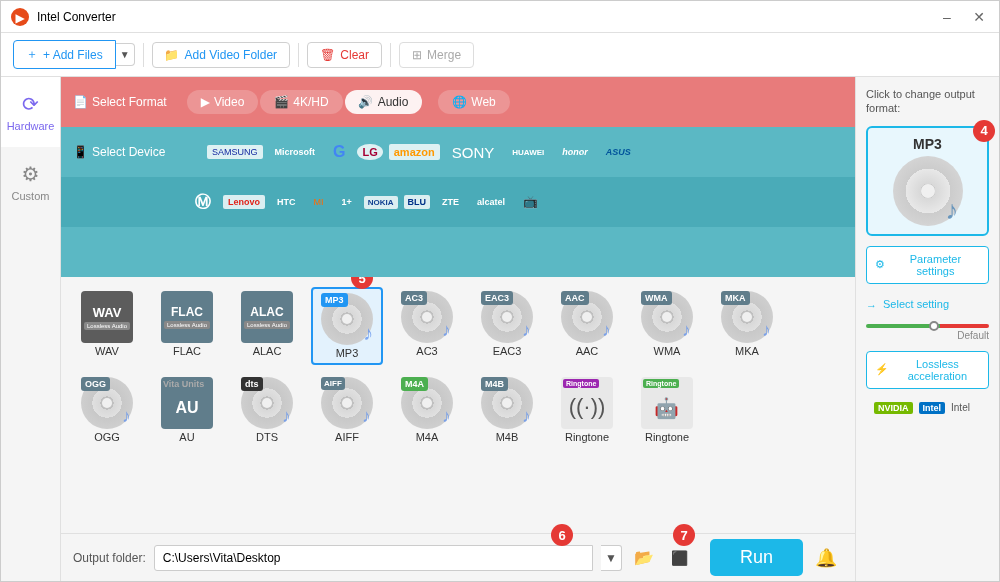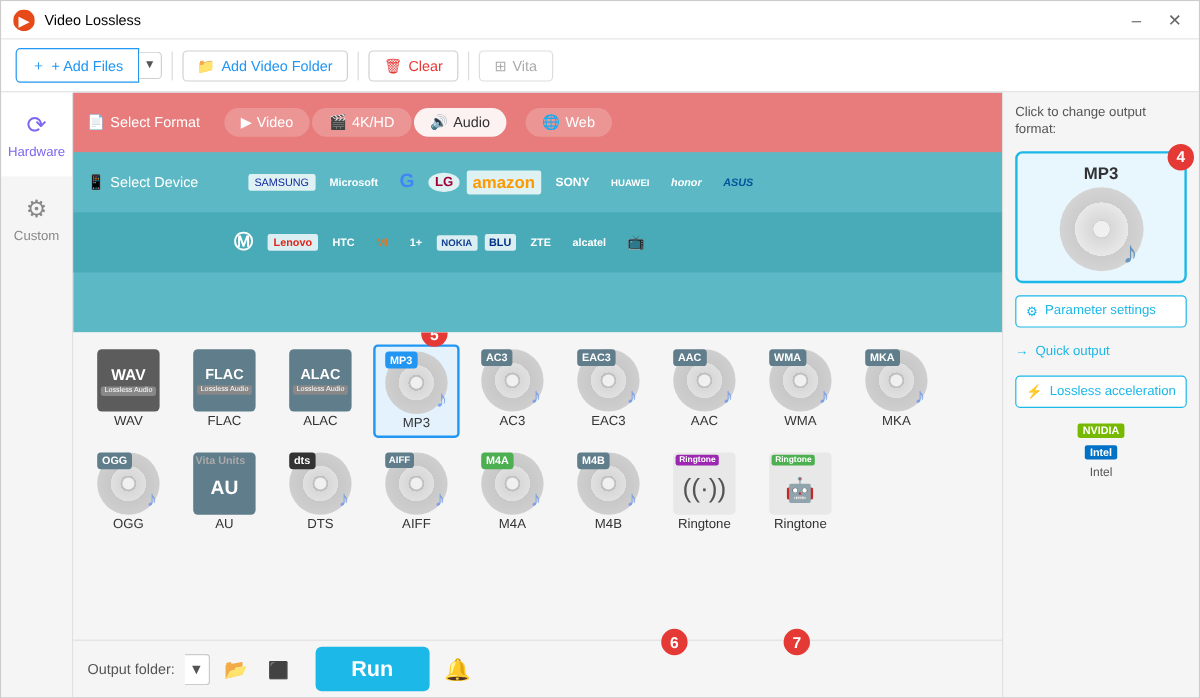--- a/index.html
+++ b/index.html
@@ -325,38 +325,38 @@
       color: #aaa;
       font-size: 14px;
     }
     .run-btn {
       background: #1cb8e8;
       color: #fff;
       border: none;
       border-radius: 5px;
       padding: 8px 30px;
       font-size: 18px;
-      font-weight: bold;
+      font-weight: normal;
       cursor: pointer;
       margin-left: 8px;
     }
     .alarm-btn {
       width: 32px;
       height: 32px;
       display: flex;
       align-items: center;
       justify-content: center;
       cursor: pointer;
       color: #888;
       font-size: 18px;
     }
 
     
     .right-panel {
-      width: 164px;
+      width: 144px;
       background: #f5f5f5;
       border-left: 1px solid #e0e0e0;
       display: flex;
       flex-direction: column;
       padding: 10px;
       gap: 10px;
       flex-shrink: 0;
     }
     .output-format-label {
       font-size: 11px;
@@ -487,21 +487,20 @@
       font-size: 11px;
       background: #fff;
     }
     .nvidia-badge {
       display: flex;
       align-items: center;
       gap: 6px;
       padding: 3px 8px;
       font-size: 10px;
       color: #555;
-      flex-direction: column;
     }
     .nvidia-icon {
       background: #76b900;
       color: #fff;
       font-size: 9px;
       font-weight: bold;
       padding: 1px 4px;
       border-radius: 2px;
     }
     .intel-icon {
@@ -540,21 +539,21 @@
 
 <div class="window">
 
   <div class="title-bar">
     <div class="title-bar-left">
 
       <svg class="app-icon" viewBox="0 0 18 18">
         <circle cx="9" cy="9" r="9" fill="#e64a19"></circle>
         <text x="9" y="14" text-anchor="middle" font-size="12" fill="#fff">▶</text>
       </svg>
-      <span>Video Lossless</span>
+      <span>Intel Converter</span>
     </div>
     <div class="title-bar-right">
       <span class="win-btn">–</span>
       <span class="win-btn win-close">✕</span>
     </div>
   </div>
 
   <div class="toolbar">
     <button class="toolbar-btn add-files">
       <span>＋</span>
@@ -567,21 +566,21 @@
       <span>Add Video Folder</span>
     </button>
     <div class="toolbar-divider"></div>
     <button class="toolbar-btn clear">
       <span style="color:#e53935;">🗑</span>
       <span>Clear</span>
     </button>
     <div class="toolbar-divider"></div>
     <button class="toolbar-btn merge">
       <span>⊞</span>
-      <span>Vita</span>
+      <span>Merge</span>
     </button>
   </div>
 
   <div class="main-content">
 
     <div class="left-sidebar">
       <div class="sidebar-item history active">
         <span class="s-icon">⟳</span>
         <span>Hardware</span>
       </div>
@@ -629,22 +628,22 @@
               <span>📱</span>
               <span>Select Device</span>
             </div>
             <div class="device-logos">
 
               <div class="device-logo" style="font-size:16px;"></div>
               <div class="device-logo" style="font-size:9px;font-weight:normal;color:#1428a0;background:rgba(255,255,255,0.8);border-radius:2px;padding:2px 5px;">SAMSUNG</div>
               <div class="device-logo" style="font-size:9px;">Microsoft</div>
               <div class="device-logo" style="font-size:16px;font-weight:bold;color:#4285f4;">G</div>
               <div class="device-logo" style="font-size:11px;font-weight:bold;color:#a50034;background:rgba(255,255,255,0.8);padding:2px 5px;border-radius:50%;">LG</div>
-              <div class="device-logo" style="font-size:14px;color:#ff9900;background:rgba(255,255,255,0.8);padding:2px 5px;border-radius:2px;">amazon</div>
-              <div class="device-logo" style="font-size:10px;font-weight:bold;">SONY</div>
+              <div class="device-logo" style="font-size:11px;color:#ff9900;background:rgba(255,255,255,0.8);padding:2px 5px;border-radius:2px;">amazon</div>
+              <div class="device-logo" style="font-size:15px;font-weight:normal;">SONY</div>
               <div class="device-logo" style="font-size:8px;font-weight:bold;">HUAWEI</div>
               <div class="device-logo" style="font-size:9px;font-style:italic;">honor</div>
               <div class="device-logo" style="font-size:9px;font-weight:bold;font-style:italic;color:#00539b;">ASUS</div>
             </div>
           </div>
 
           <div class="device-row-2">
             <div style="min-width:120px;"></div>
             <div class="device-logos">
               <div class="device-logo" style="font-size:16px;">Ⓜ</div>
@@ -849,20 +848,21 @@
             <span class="format-label">Ringtone</span>
           </div>
 
         </div>
       </div>
 
       <div class="bottom-bar" style="position:relative;">
         <span class="output-label">Output folder:</span>
 
         <div class="step-badge" style="position:absolute;top:-10px;left:490px;z-index:10;">6</div>
+        <input class="output-path-input" type="text" value="C:\Users\Vita\Desktop" style="">
         <span class="path-dropdown">▼</span>
         <span class="folder-btn">📂</span>
         <span class="edit-btn">⬛</span>
 
         <div class="step-badge" style="position:absolute;top:-10px;right:160px;z-index:10;">7</div>
         <button class="run-btn">Run</button>
         <span class="alarm-btn">🔔</span>
       </div>
     </div>
 
@@ -877,23 +877,29 @@
         </div>
       </div>
 
       <button class="param-settings-btn">
         <span>⚙</span>
         <span>Parameter settings</span>
       </button>
 
       <button class="quick-setting-btn">
         <span style="color:#1cb8e8;">→</span>
-        <span>Quick output</span>
+        <span>Select setting</span>
       </button>
 
+      <div class="slider-container">
+        <div class="slider-track">
+          <div class="slider-thumb"></div>
+        </div>
+        <div class="slider-label">Default</div>
+      </div>
 
       <button class="hw-accel-btn">
         <span>⚡</span>
         <span>Lossless acceleration</span>
       </button>
 
       <div class="nvidia-badge">
         <span class="nvidia-icon">NVIDIA</span>
         <span class="intel-icon">Intel</span>
         <span style="font-size:10px;color:#555;">Intel</span>

